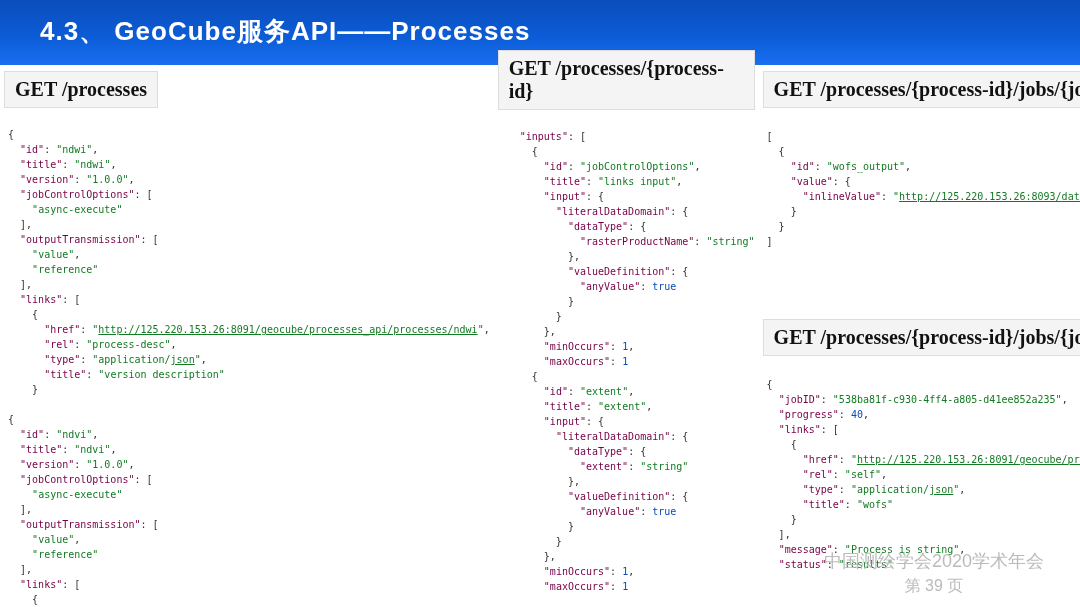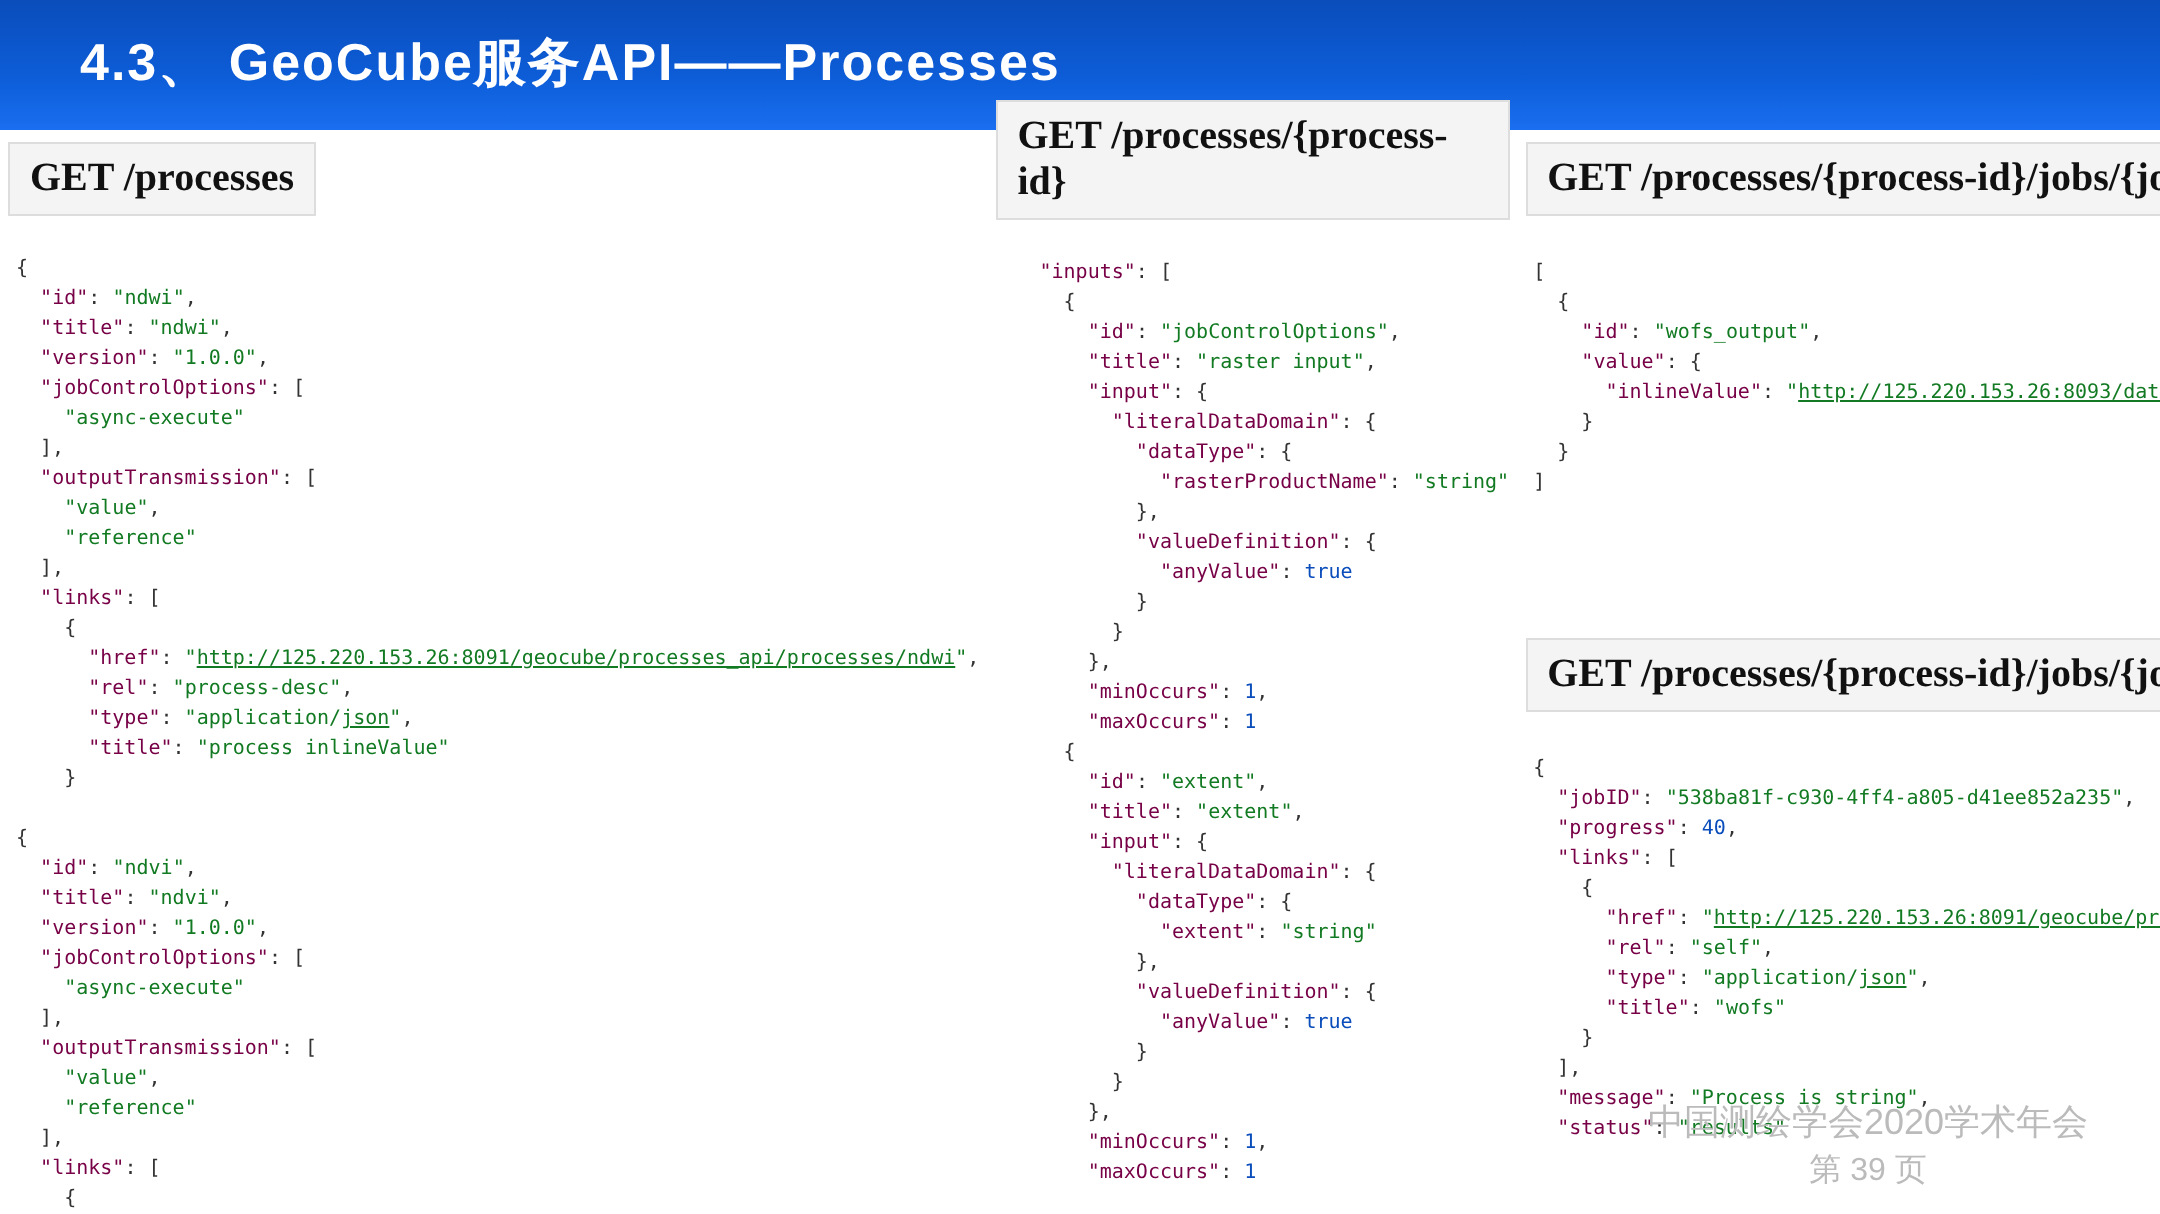--- a/index.html
+++ b/index.html
@@ -90,21 +90,21 @@
   ],
   <span class="k">"outputTransmission"</span>: [
     <span class="s">"<span>value</span>"</span>,
     <span class="s">"<span>reference</span>"</span>
   ],
   <span class="k">"links"</span>: [
     {
       <span class="k">"href"</span>: <span class="s">"<span class="u">http://125.220.153.26:8091/geocube/processes_api/processes/ndwi</span>"</span>,
       <span class="k">"rel"</span>: <span class="s">"<span>process-desc</span>"</span>,
       <span class="k">"type"</span>: <span class="s">"application/<span class="u">json</span>"</span>,
-      <span class="k">"title"</span>: <span class="s">"<span>process inlineValue</span>"</span>
+      <span class="k">"title"</span>: <span class="s">"<span>version description</span>"</span>
     }
 </div>
     <div class="code-block">
 {
   <span class="k">"id"</span>: <span class="s">"<span>ndvi</span>"</span>,
   <span class="k">"title"</span>: <span class="s">"<span>ndvi</span>"</span>,
   <span class="k">"version"</span>: <span class="s">"<span>1.0.0</span>"</span>,
   <span class="k">"jobControlOptions"</span>: [
     <span class="s">"<span>async-execute</span>"</span>
   ],
@@ -120,21 +120,21 @@
       : 
 </div>
   </div>
 
   <div class="col mid">
     <div class="api-label">GET /processes/{process-id}</div>
     <div class="code-block">
    <span class="k">"inputs"</span>: [
      {
        <span class="k">"id"</span>: <span class="s">"<span>jobControlOptions</span>"</span>,
-       <span class="k">"title"</span>: <span class="s">"<span>raster input</span>"</span>,
+       <span class="k">"title"</span>: <span class="s">"<span>links input</span>"</span>,
        <span class="k">"input"</span>: {
          <span class="k">"literalDataDomain"</span>: {
            <span class="k">"dataType"</span>: {
              <span class="k">"rasterProductName"</span>: <span class="s">"string"</span>
            },
            <span class="k">"valueDefinition"</span>: {
              <span class="k">"anyValue"</span>: <span class="n">true</span>
            }
          }
        },

